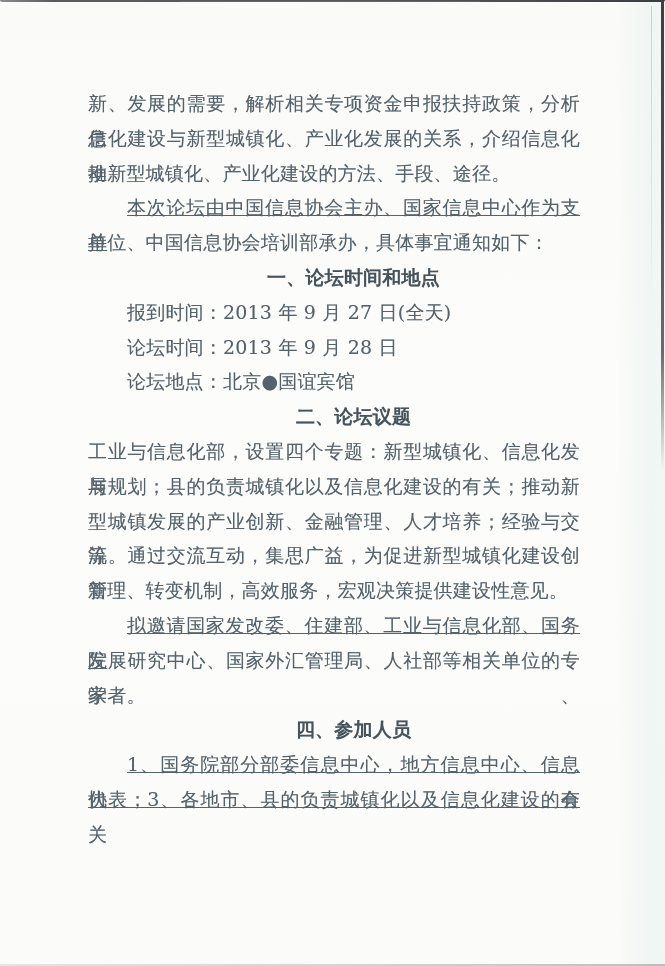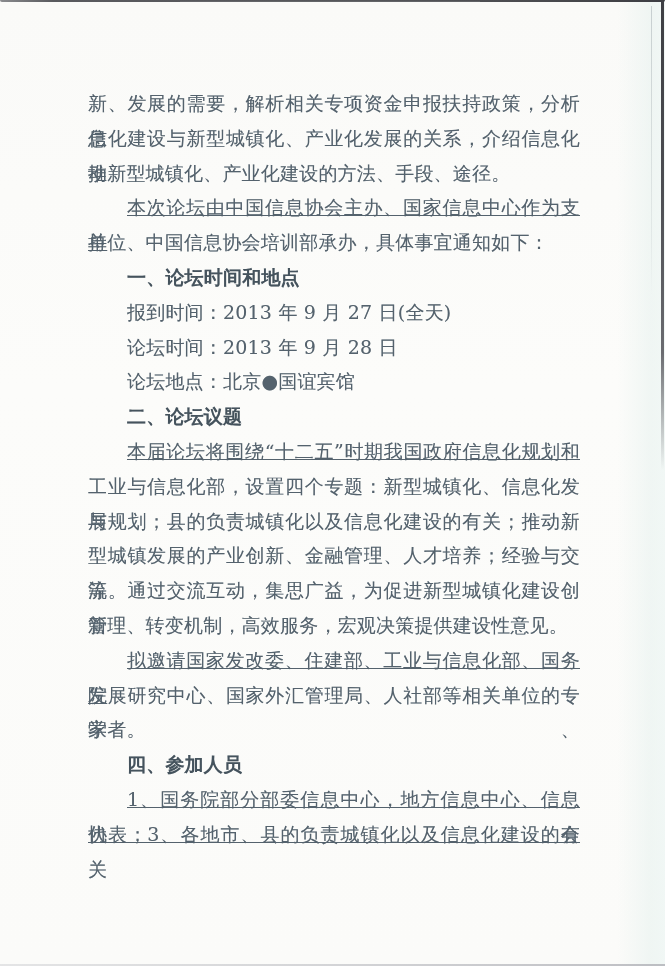--- a/index.html
+++ b/index.html
@@ -89,20 +89,21 @@
     padding-left: 39px;
   }
   .text-line.indent.justify {
     padding-left: 0;
     text-indent: 39px;
     text-decoration: underline;
   }
   .text-line.bold {
     font-weight: bold;
     color: #45535d;
+    text-align: center;
   }
 </style>
 </head>
 <body>
 
 <div class="scan-page">
   <div class="scan-tint-right"></div>
   <div class="scan-edge-top">
     <div class="seg-a"></div>
     <div class="seg-b"></div>
@@ -116,21 +117,20 @@
   <div class="text-line justify">新、发展的需要，解析相关专项资金申报扶持政策，分析信</div>
       <div class="text-line justify">息化建设与新型城镇化、产业化发展的关系，介绍信息化推</div>
       <div class="text-line">动新型城镇化、产业化建设的方法、手段、途径。</div>
       <div class="text-line justify indent">本次论坛由中国信息协会主办、国家信息中心作为支持</div>
       <div class="text-line">单位、中国信息协会培训部承办，具体事宜通知如下：</div>
       <div class="text-line indent bold">一、论坛时间和地点</div>
       <div class="text-line indent">报到时间：2013 年 9 月 27 日(全天)</div>
       <div class="text-line indent">论坛时间：2013 年 9 月 28 日</div>
       <div class="text-line indent">论坛地点：北京●国谊宾馆</div>
       <div class="text-line indent bold">二、论坛议题</div>
-      <div class="text-line justify indent">本届论坛将围绕“十二五”时期我国政府信息化规划和</div>
       <div class="text-line justify">工业与信息化部，设置四个专题：新型城镇化、信息化发展</div>
       <div class="text-line justify">与规划；县的负责城镇化以及信息化建设的有关；推动新</div>
       <div class="text-line justify">型城镇发展的产业创新、金融管理、人才培养；经验与交流</div>
       <div class="text-line justify">等。通过交流互动，集思广益，为促进新型城镇化建设创新</div>
       <div class="text-line">管理、转变机制，高效服务，宏观决策提供建设性意见。</div>
       <div class="text-line justify indent">拟邀请国家发改委、住建部、工业与信息化部、国务院</div>
       <div class="text-line justify">发展研究中心、国家外汇管理局、人社部等相关单位的专家、</div>
       <div class="text-line">学者。</div>
       <div class="text-line indent bold">四、参加人员</div>
       <div class="text-line justify indent">1、国务院部分部委信息中心，地方信息中心、信息协会</div>

